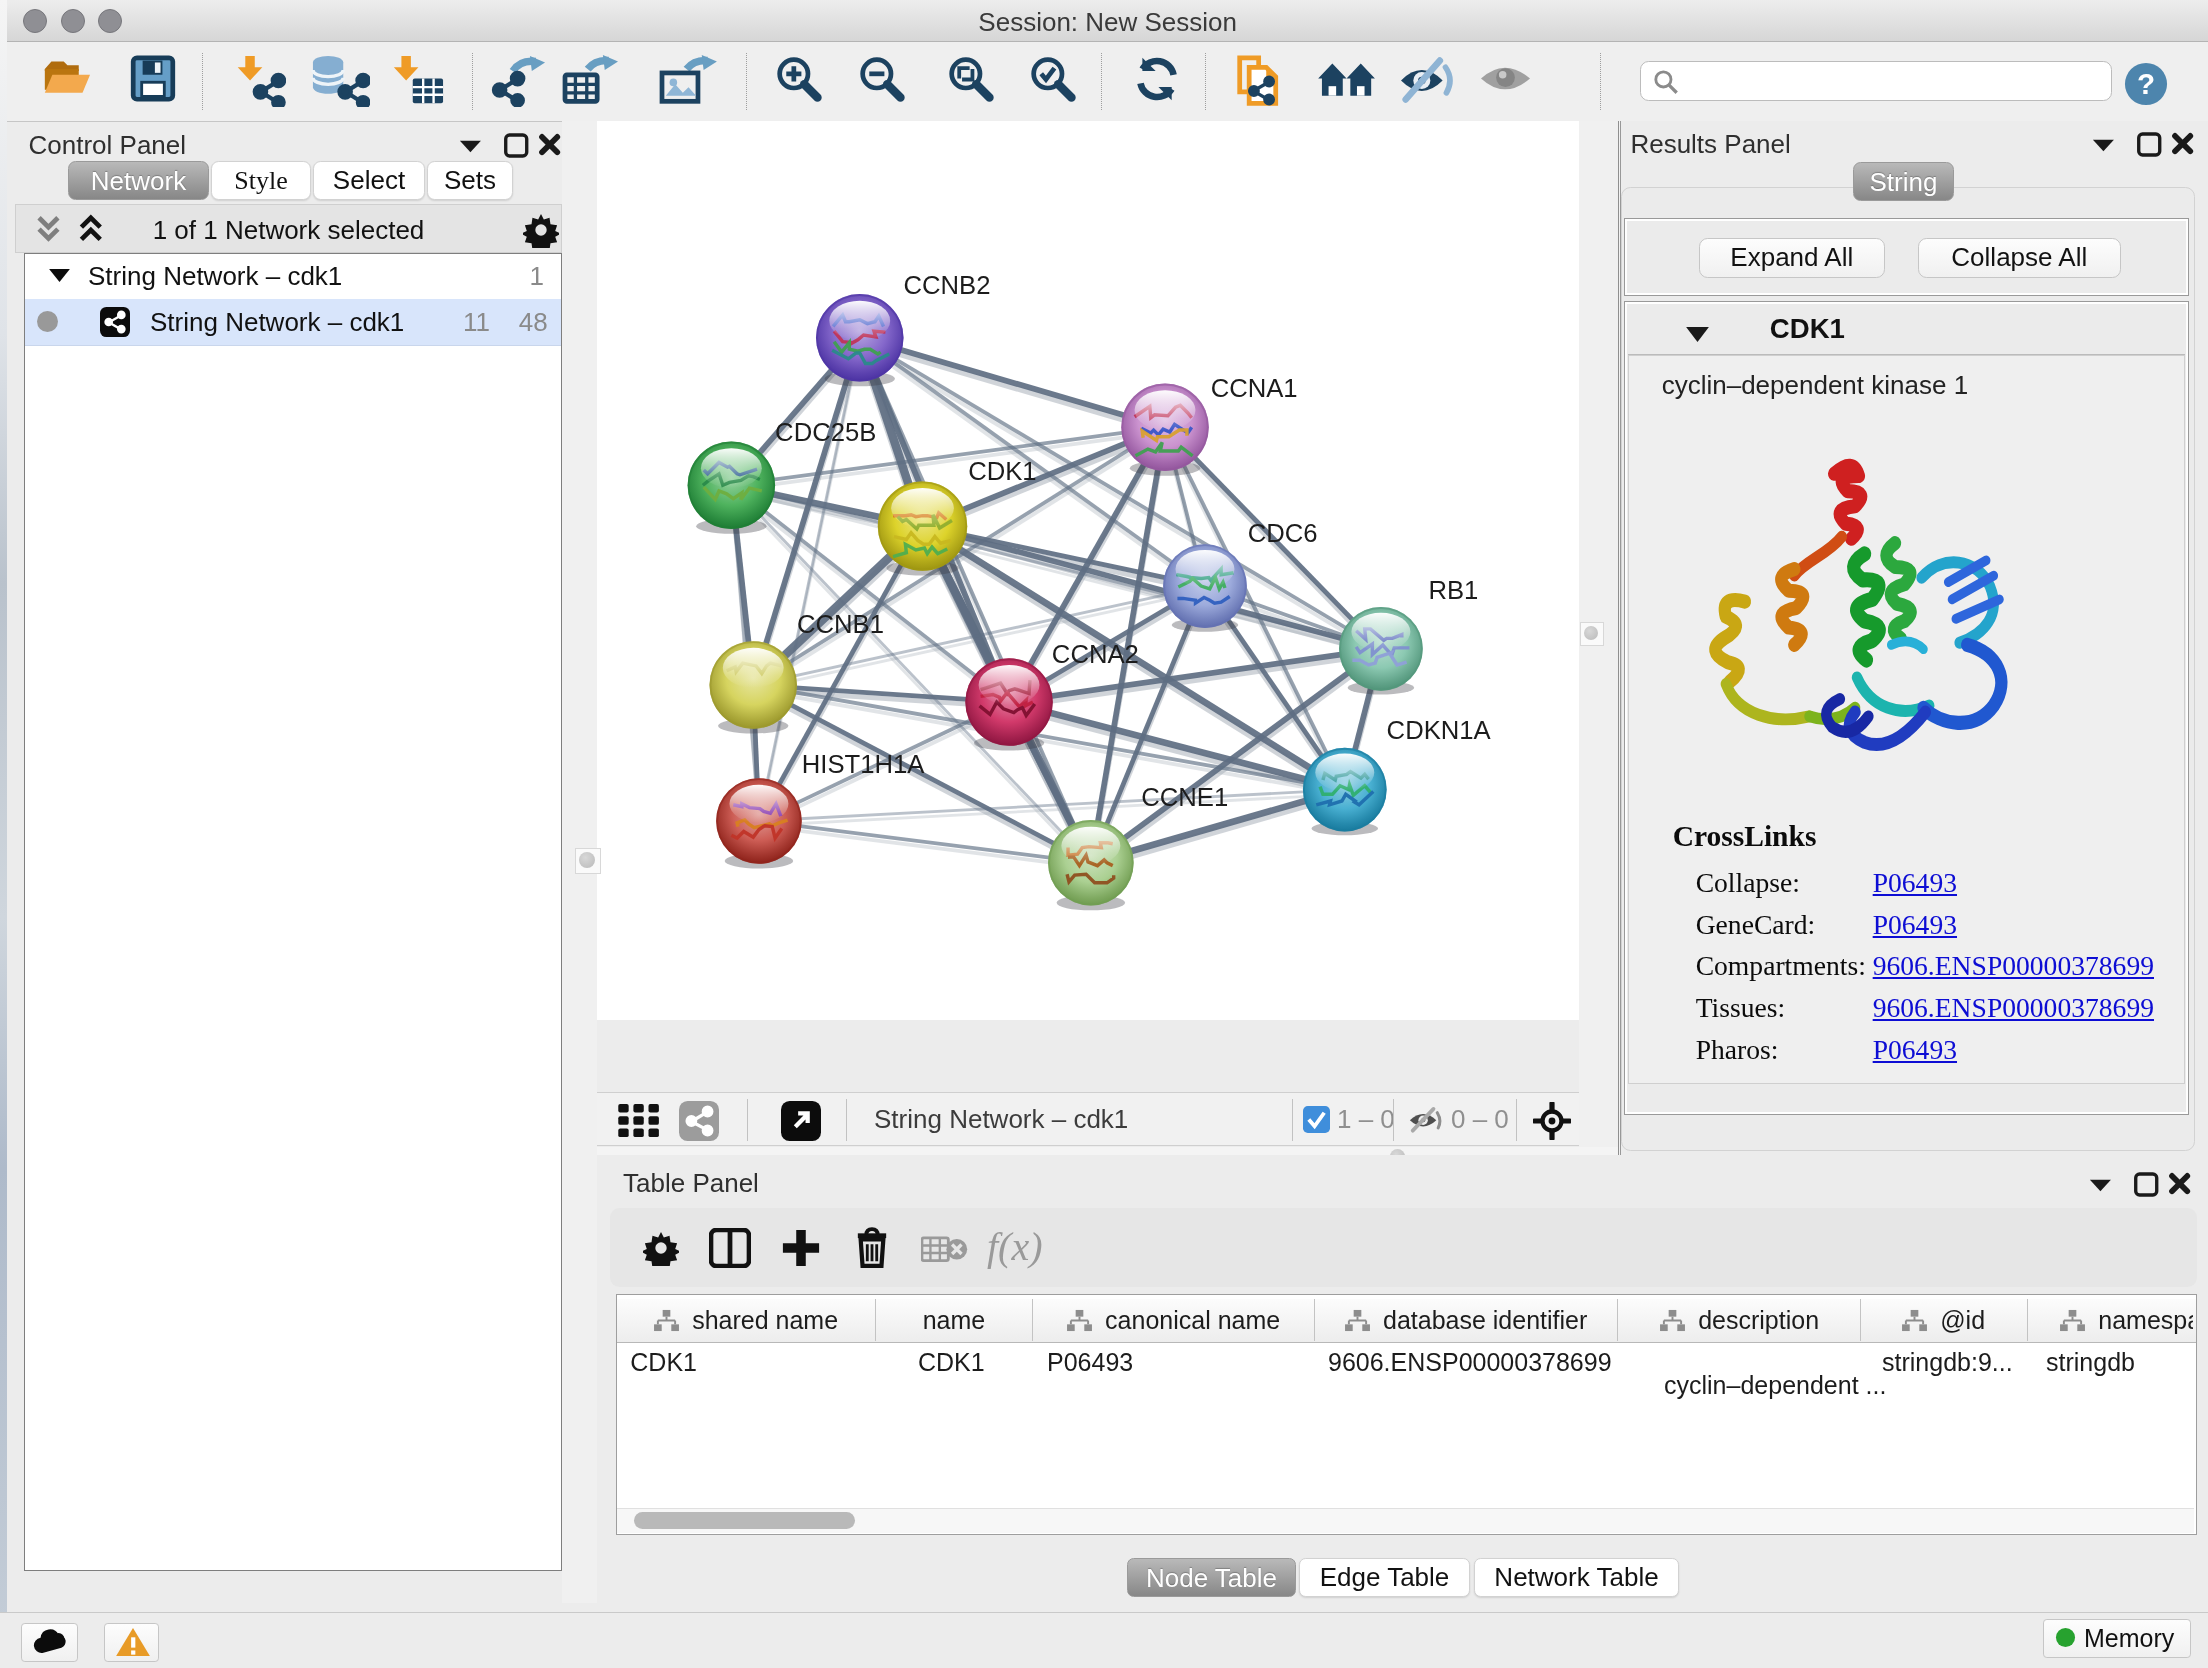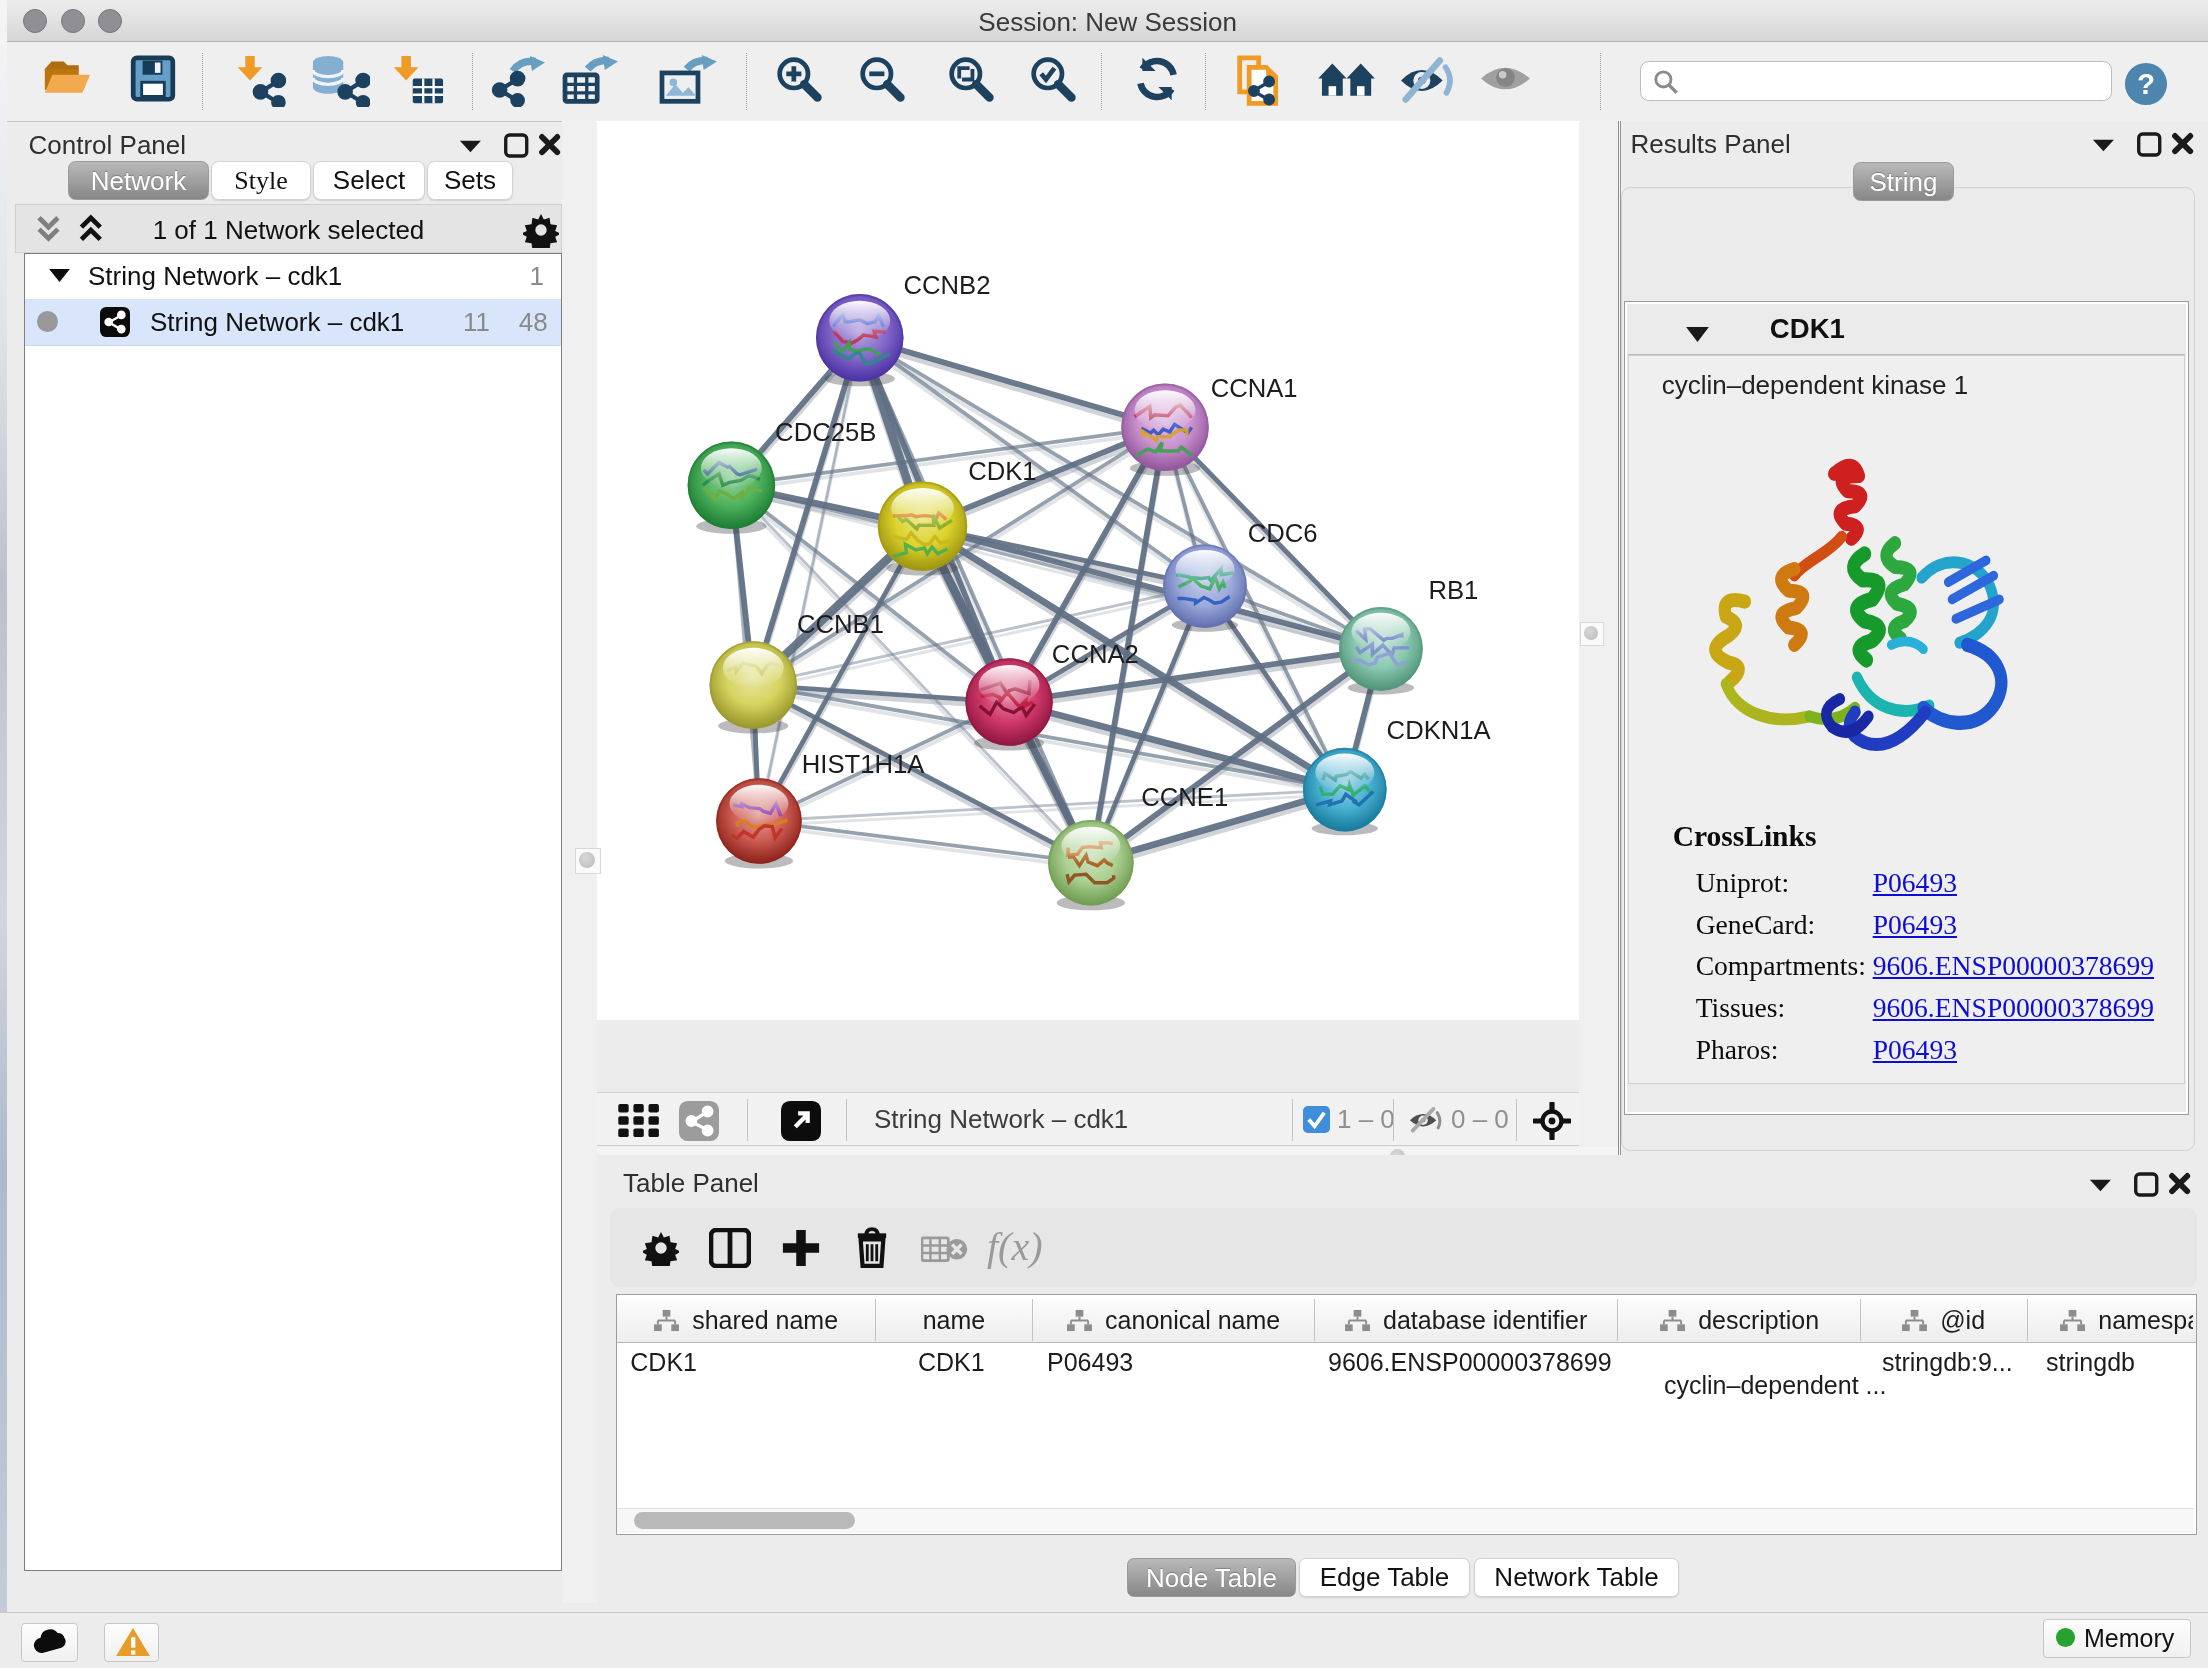--- a/index.html
+++ b/index.html
@@ -616,20 +616,24 @@
   <div class="abs grabdot" style="left:1390px;top:1149px;width:15px;height:15px;"></div>
   <div class="abs" id="rp">
     <div class="abs ptitle" style="left:11.4px;top:7.6px;">Results Panel</div>
     <svg class="abs" style="left:472px;top:11.4px" width="105" height="25" viewBox="0 0 110 26">
       <path d="M2 8 h22 l-11 12z" fill="#1a1a1a"></path>
       <rect x="50" y="2" width="22" height="22" rx="4" fill="none" stroke="#1a1a1a" stroke-width="3.5"></rect>
       <path d="M88 4 l16 16 M104 4 l-16 16" stroke="#1a1a1a" stroke-width="6" stroke-linecap="round"></path>
     </svg>
     <div class="abs tab tabsel" style="left:234px;top:41px;width:101px;line-height:38px;z-index:5;">String</div>
     <div class="abs" style="left:1.9px;top:66px;width:574px;height:964px;background:#ebebeb;border:1px solid #d2d2d2;border-radius:9.5px;box-sizing:border-box;">
+      <div class="abs" style="left:1.9px;top:29.5px;width:565px;height:78px;border:1px solid #999;box-shadow:inset 0 0 0 1.9px #fff;box-sizing:border-box;">
+        <div class="abs sbtn" style="left:74px;top:19px;width:186px;height:40px;border-radius:8.6px;font-size:26px;text-align:center;line-height:36px;color:#111;">Expand All</div>
+        <div class="abs sbtn" style="left:293px;top:19px;width:203px;height:40px;border-radius:8.6px;font-size:26px;text-align:center;line-height:36px;color:#111;">Collapse All</div>
+      </div>
       <div class="abs" style="left:1.9px;top:113px;width:565px;height:814px;border:1px solid #999;box-shadow:inset 0 0 0 1.9px #fff;box-sizing:border-box;">
         <svg class="abs" style="left:59px;top:23px" width="27" height="19" viewBox="0 0 28 20">
             <path d="M2 2 h24 l-12 16z" fill="#1a1a1a"></path>
           </svg>
         <div class="abs" style="left:145px;top:10.5px;font-size:27.6px;font-weight:bold;color:#111;">CDK1</div>
         <div class="abs" style="left:2.9px;top:52px;width:557px;height:0;border-top:1px solid #bbb;"></div>
         <div class="abs" style="left:2.9px;top:53px;width:557px;height:729px;background:#efefef;border:1px solid #cfcfcf;box-sizing:border-box;">
           <div class="abs" style="left:33px;top:14.3px;font-size:26px;color:#222;">cyclin–dependent kinase 1</div>
           <svg class="abs" style="left:38px;top:94px" width="361" height="314" viewBox="0 0 380 290" preserveAspectRatio="none">
             <g fill="none" stroke-linecap="round" stroke-linejoin="round">
@@ -644,21 +648,21 @@
               <path d="M200 210 C214 238 246 248 276 236" stroke="#1cb4ae" stroke-width="11"></path>
               <path d="M268 118 C290 96 326 100 340 126 C352 152 334 170 308 178" stroke="#24a4cc" stroke-width="11"></path>
               <path d="M316 180 C348 188 362 212 344 236 C324 260 288 254 270 238" stroke="#2058d0" stroke-width="13"></path>
               <path d="M272 242 C254 262 232 278 208 270 q-26 -10 -10 -28" stroke="#203cc0" stroke-width="12"></path>
               <path d="M212 246 q-18 22 -38 10 q-16 -16 8 -26" stroke="#1828a4" stroke-width="11"></path>
               <path d="M300 138 L344 116 M304 156 L350 138 M296 122 L336 102" stroke="#2e66dc" stroke-width="9"></path>
               <path d="M236 180 q20 -8 34 4" stroke="#28b0d8" stroke-width="9"></path>
             </g>
           </svg>
           <div class="abs serif" style="left:44px;top:464px;font-size:29.5px;font-weight:bold;color:#0b0b0b;">CrossLinks</div>
-          <div class="abs serif rl" style="top:511px;"><span>Uniprot:</span><a class="blue serif">P06493</a></div>
+          <div class="abs serif rl" style="top:511px;"><span>Collapse:</span><a class="blue serif">P06493</a></div>
           <div class="abs serif rl" style="top:553px;"><span>GeneCard:</span><a class="blue serif">P06493</a></div>
           <div class="abs serif rl" style="top:594px;"><span>Compartments:</span><a class="blue serif">9606.ENSP00000378699</a></div>
           <div class="abs serif rl" style="top:636px;"><span>Tissues:</span><a class="blue serif">9606.ENSP00000378699</a></div>
           <div class="abs serif rl" style="top:678px;"><span>Pharos:</span><a class="blue serif">P06493</a></div>
         </div>
       </div>
     </div>
   </div>
   <div class="abs" id="tpbg">
     <div class="abs ptitle" style="left:26px;top:13.3px;">Table Panel</div>

